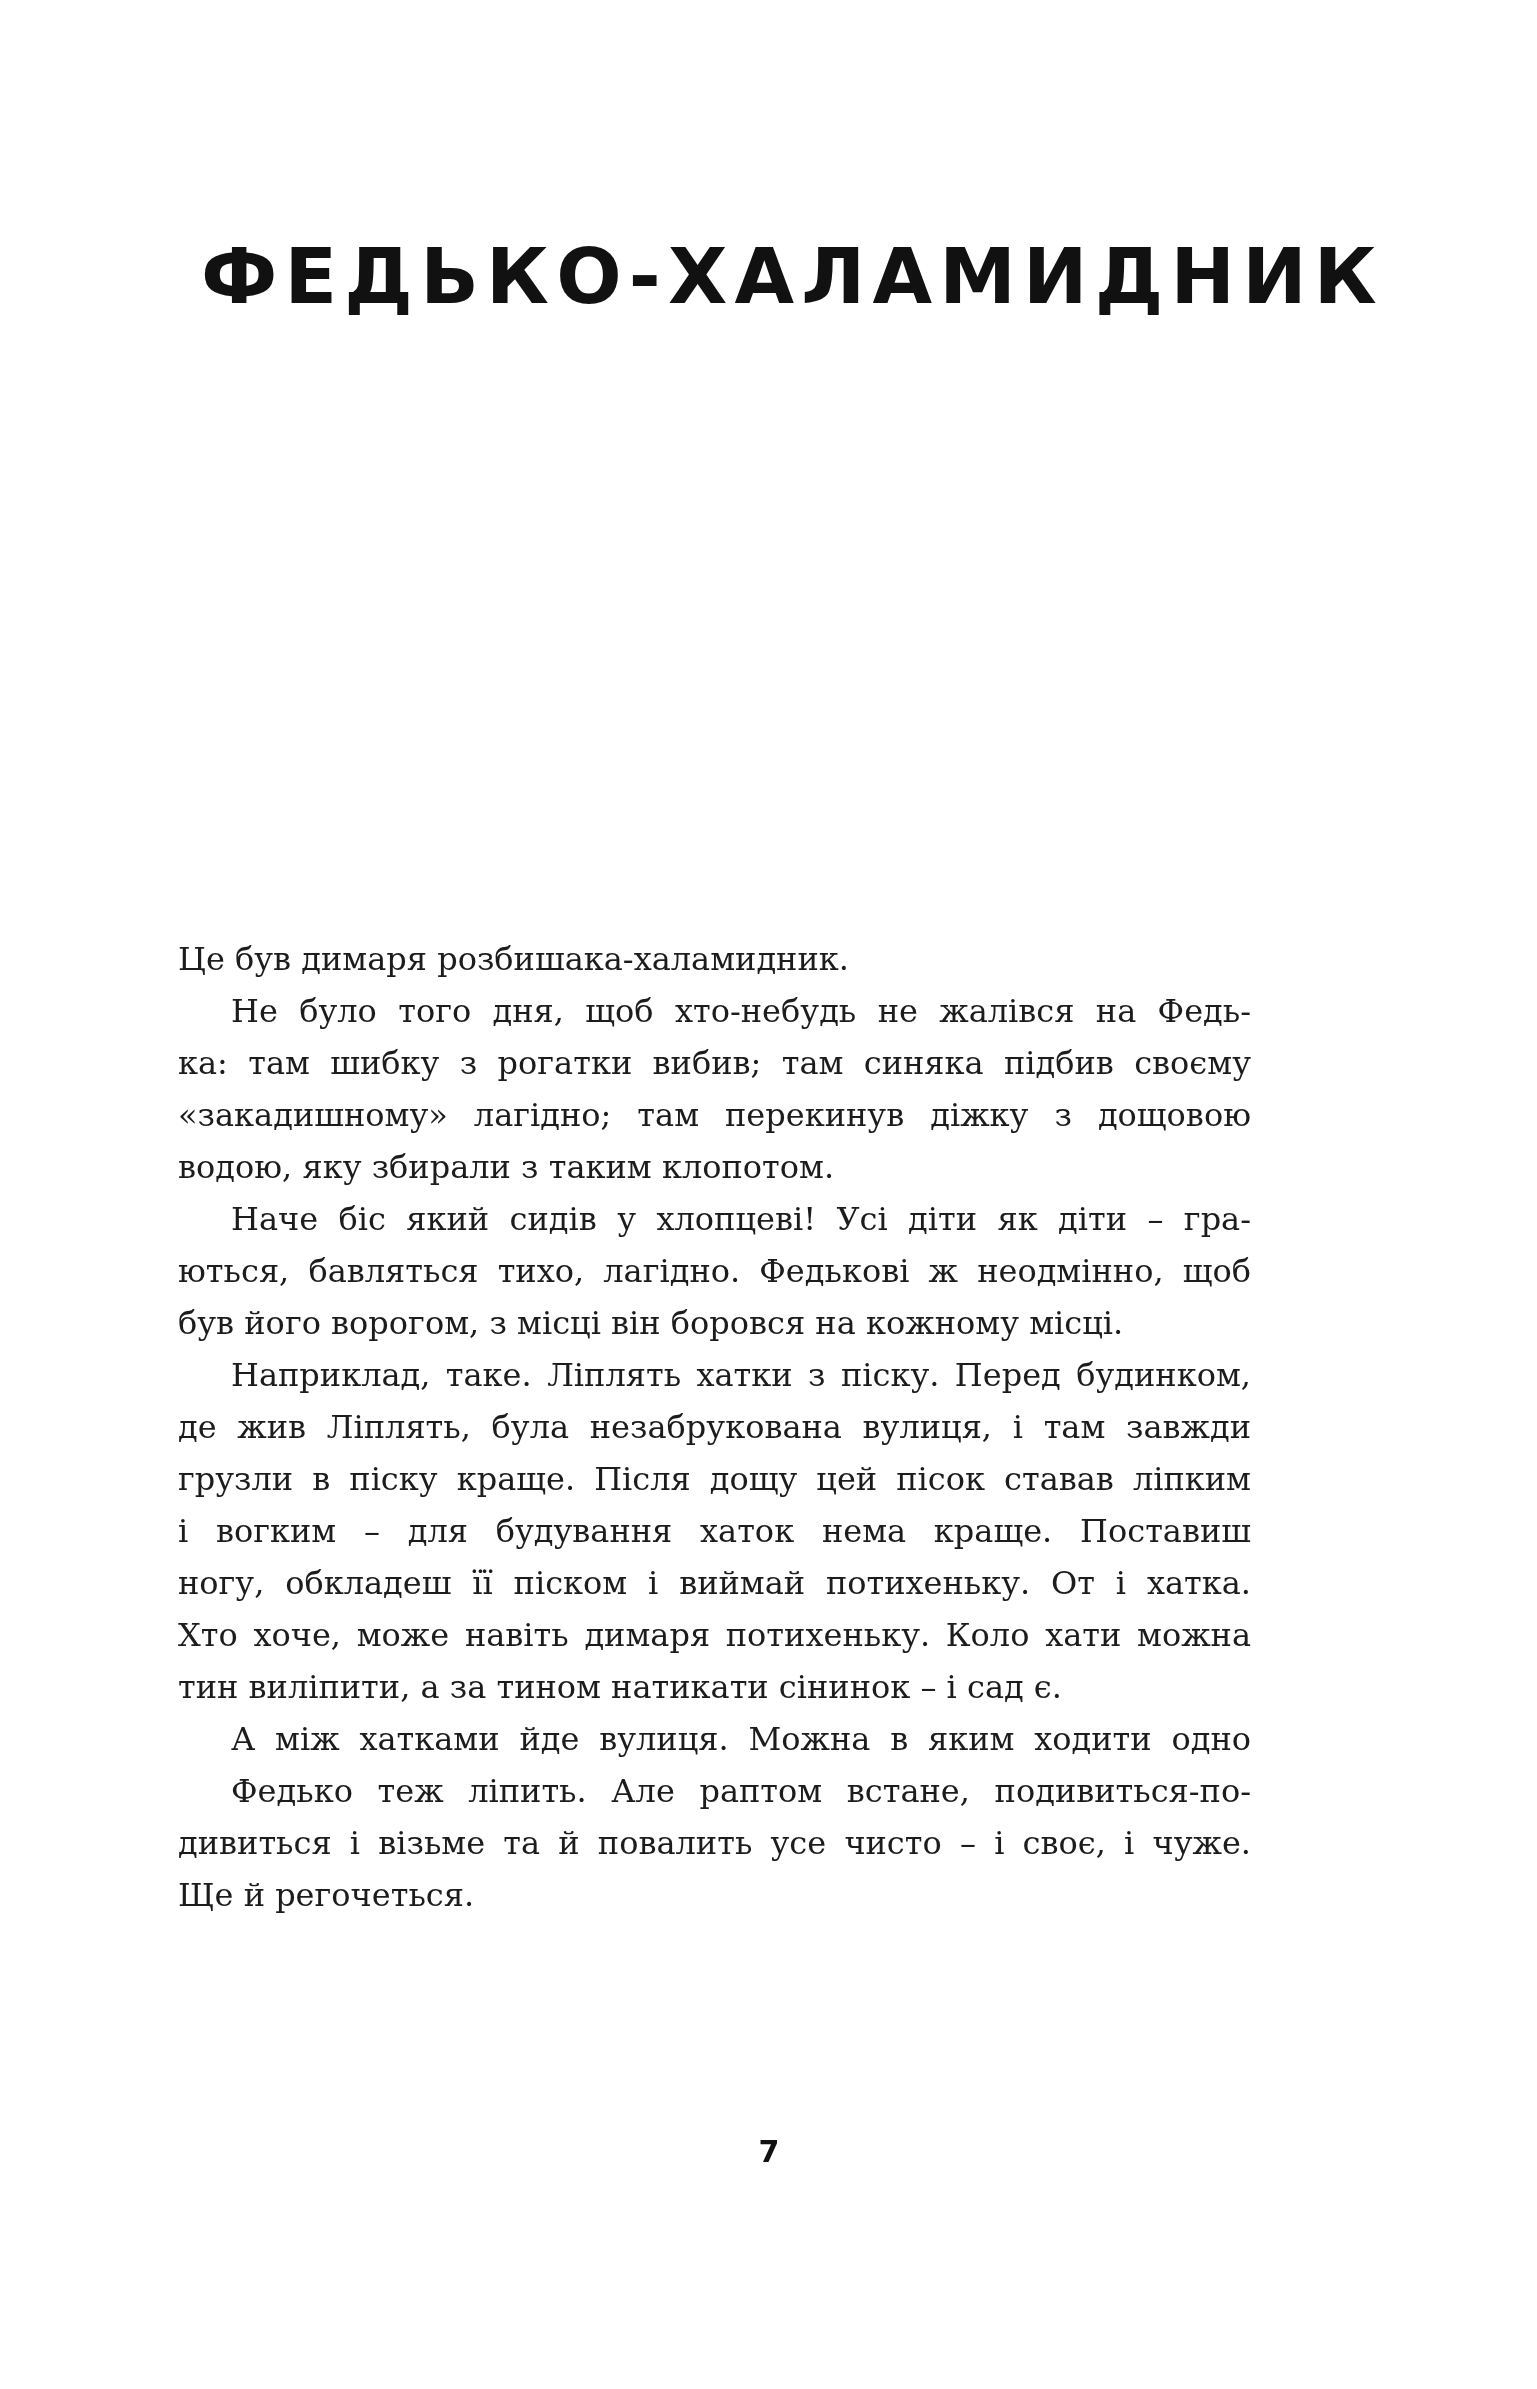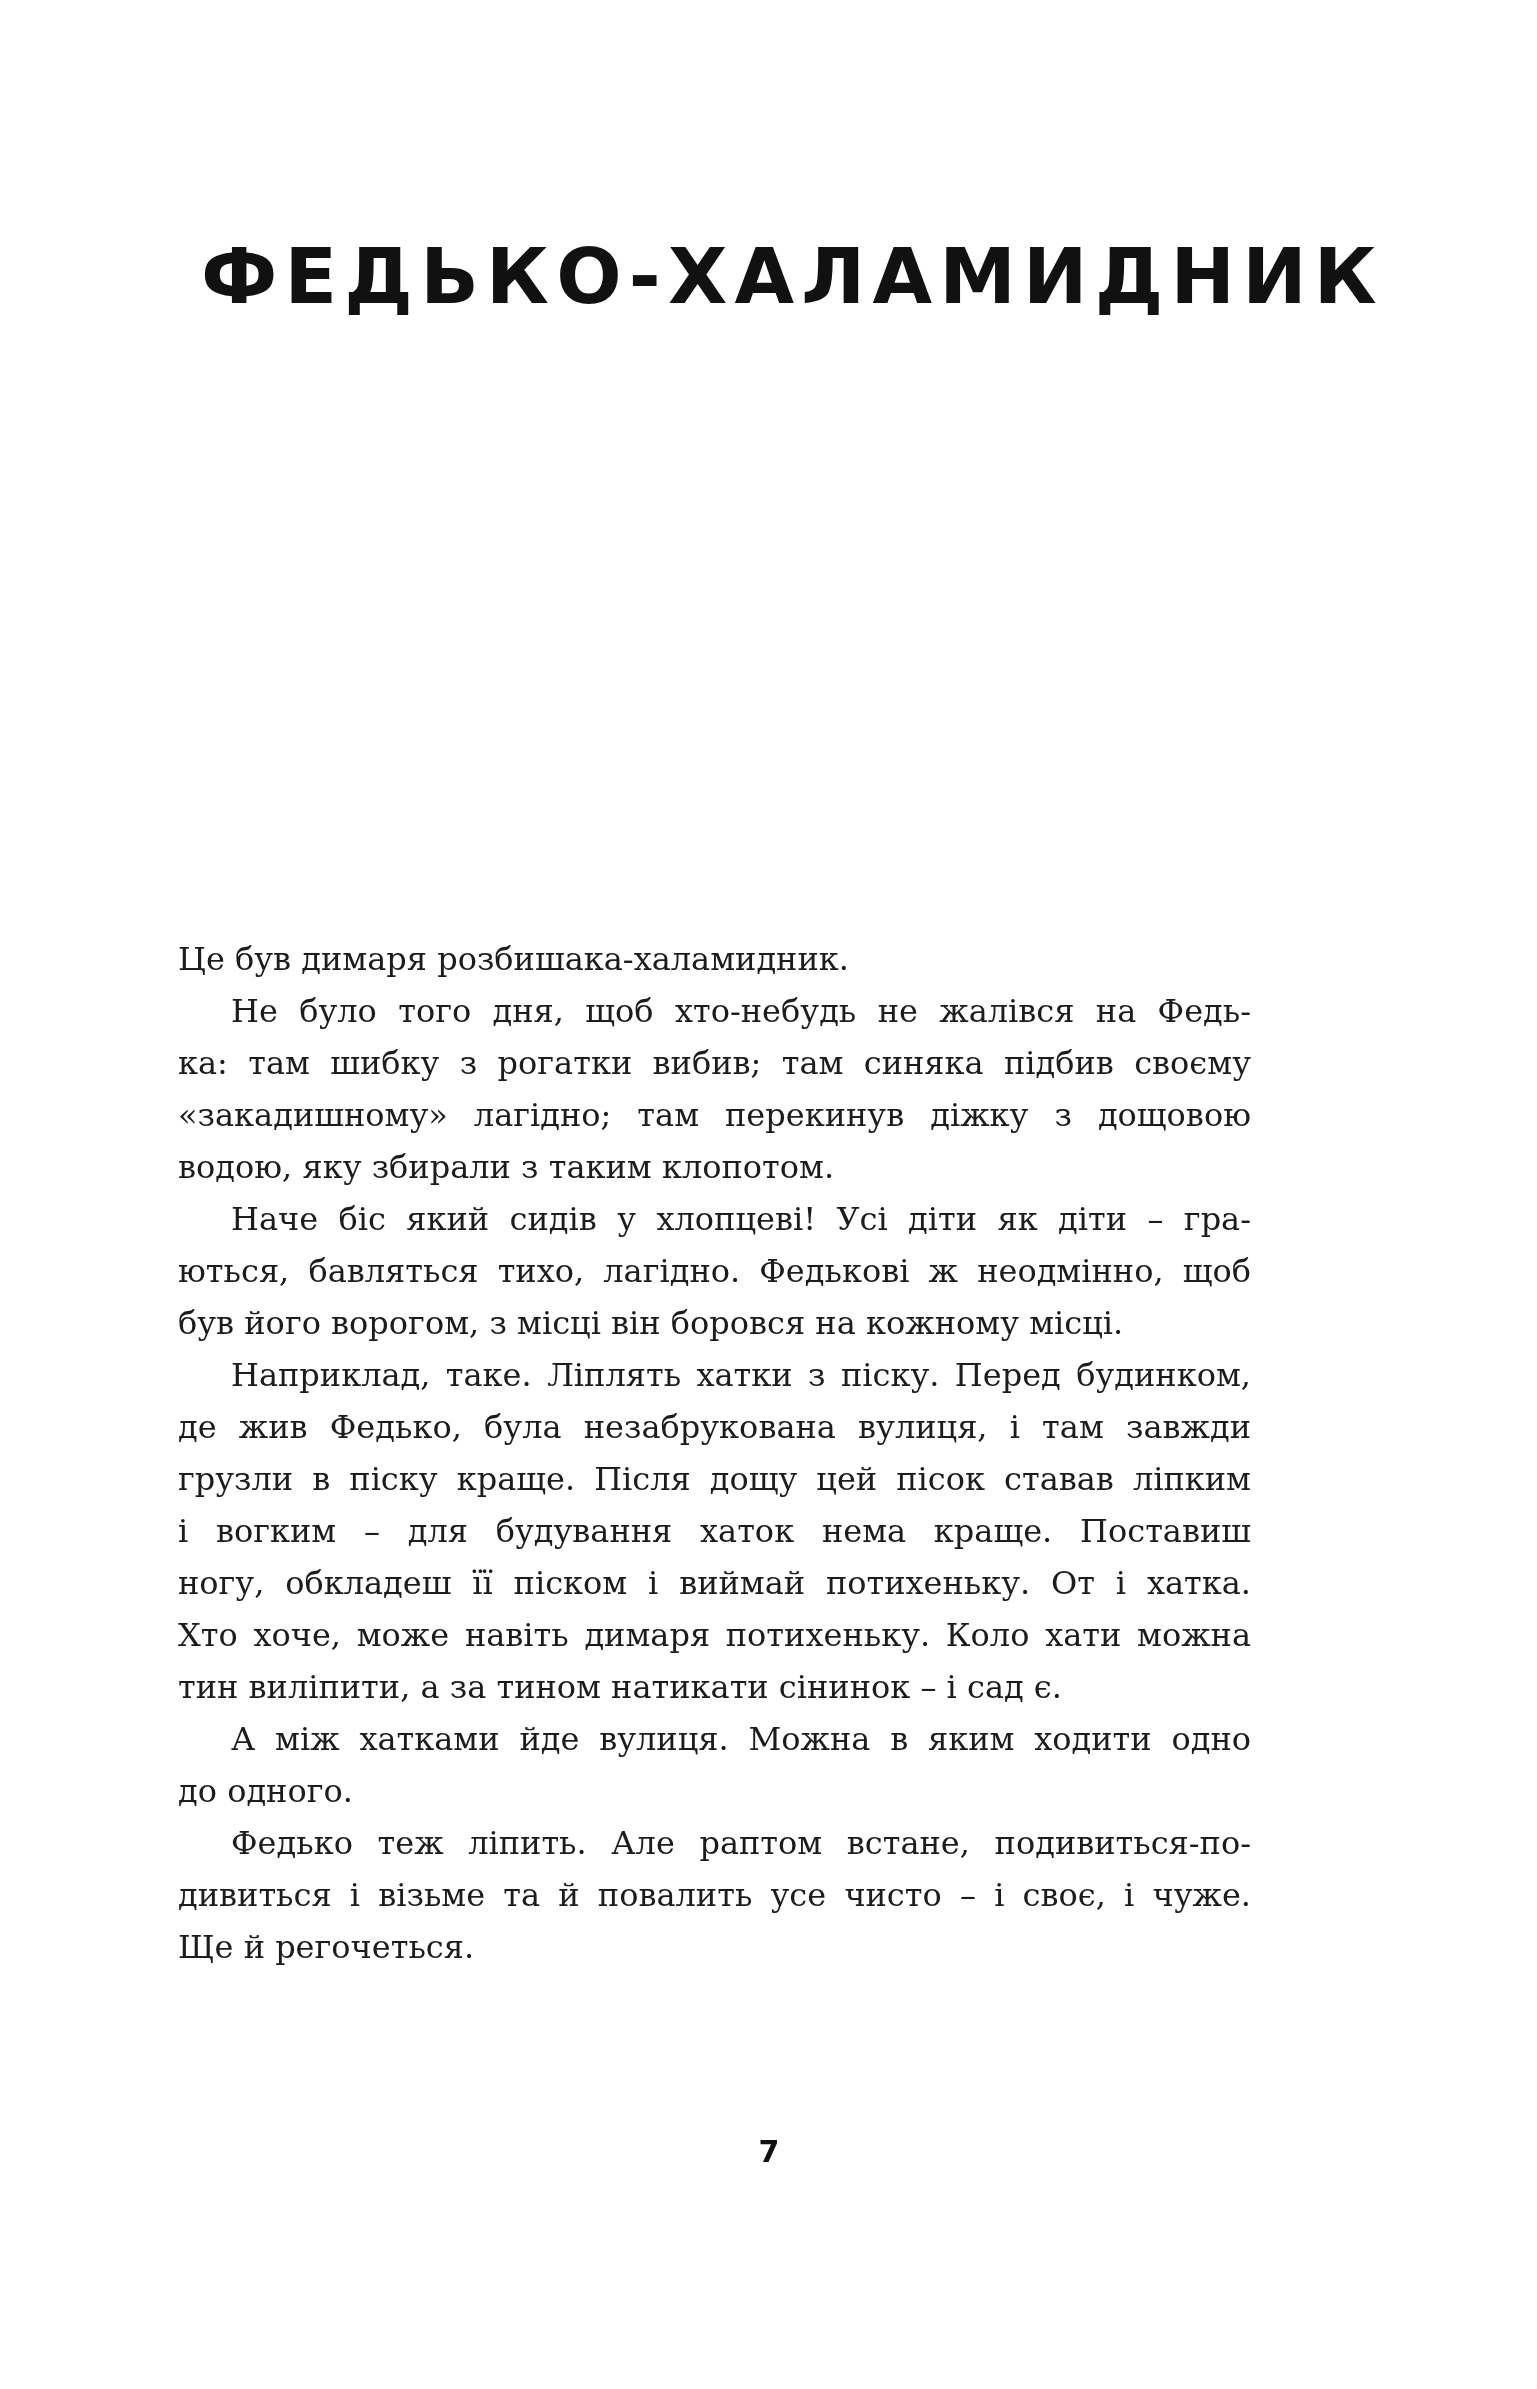--- a/index.html
+++ b/index.html
@@ -33,28 +33,27 @@
   <div class="body-text">
     <span class="line">Це був димаря розбишака-халамидник.</span>
     <span class="line indent justify">Не було того дня, щоб хто-небудь не жалівся на Федь-</span>
     <span class="line justify">ка: там шибку з рогатки вибив; там синяка підбив своєму</span>
     <span class="line justify">«закадишному» лагідно; там перекинув діжку з дощовою</span>
     <span class="line">водою, яку збирали з таким клопотом.</span>
     <span class="line indent justify">Наче біс який сидів у хлопцеві! Усі діти як діти – гра-</span>
     <span class="line justify">ються, бавляться тихо, лагідно. Федькові ж неодмінно, щоб</span>
     <span class="line">був його ворогом, з місці він боровся на кожному місці.</span>
     <span class="line indent justify">Наприклад, таке. Ліплять хатки з піску. Перед будинком,</span>
-    <span class="line justify">де жив Федько, була незабрукована вулиця, і там завжди</span>
+    <span class="line justify">де жив Ліплять, була незабрукована вулиця, і там завжди</span>
     <span class="line justify">грузли в піску краще. Після дощу цей пісок ставав ліпким</span>
     <span class="line justify">і вогким – для будування хаток нема краще. Поставиш</span>
     <span class="line justify">ногу, обкладеш її піском і виймай потихеньку. От і хатка.</span>
     <span class="line justify">Хто хоче, може навіть димаря потихеньку. Коло хати можна</span>
     <span class="line">тин виліпити, а за тином натикати сінинок – і сад є.</span>
     <span class="line indent justify">А між хатками йде вулиця. Можна в яким ходити одно</span>
-    <span class="line">до одного.</span>
     <span class="line indent justify">Федько теж ліпить. Але раптом встане, подивиться-по-</span>
     <span class="line justify">дивиться і візьме та й повалить усе чисто – і своє, і чуже.</span>
     <span class="line">Ще й регочеться.</span>
   </div>
 
   <div class="page-number">7</div>
 </div>
 
 
 </body></html>

